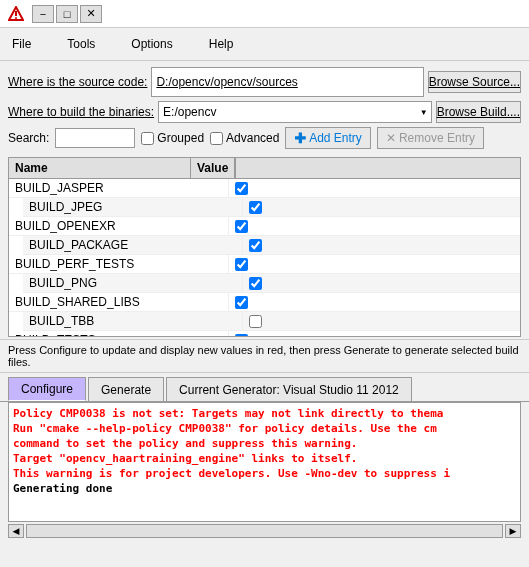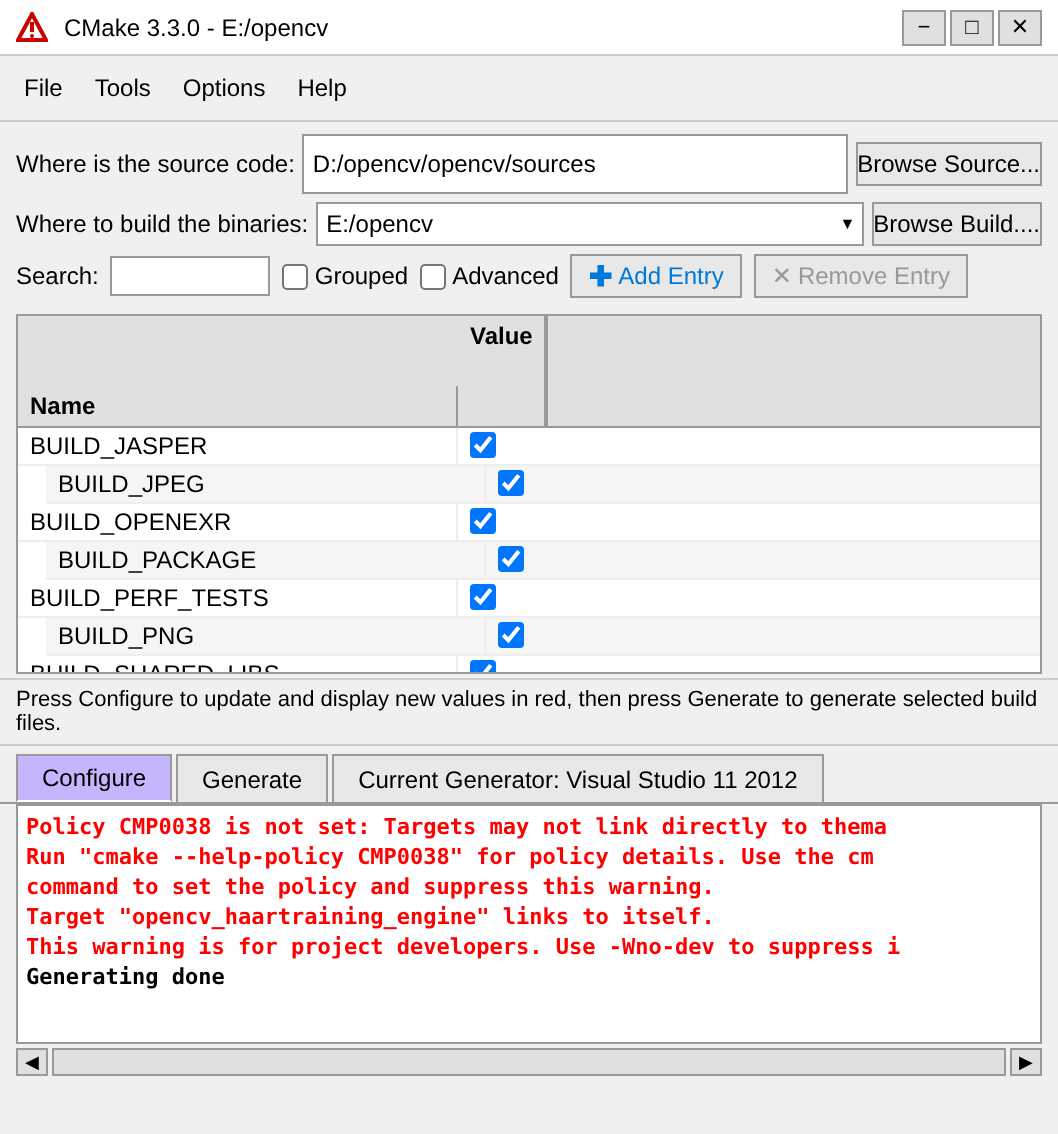--- a/index.html
+++ b/index.html
@@ -40,35 +40,37 @@
       align-items: center;
       justify-content: center;
     }
     .menu-bar {
       background: #f0f0f0;
       display: flex;
       padding: 16px 4px;
       border-bottom: 1px solid #ccc;
       height: 22px;
       align-items: center;
+      gap: 20px;
     }
     .menu-item {
       padding: 2px 8px;
       cursor: pointer;
       font-size: 12px;
     }
     .form-area {
       background: #f0f0f0;
       padding: 6px 8px 4px 8px;
     }
     .form-row {
       display: flex;
       align-items: center;
       margin-bottom: 4px;
       gap: 4px;
+      text-decoration: underline;
     }
     .form-label {
       font-size: 12px;
       white-space: nowrap;
     }
     .form-input {
       flex: 1;
       height: 22px;
       border: 1px solid #999;
       background: white;
@@ -143,26 +145,26 @@
       border-bottom: 1px solid #999;
       position: sticky;
       top: 0;
     }
     .table-header-cell {
       padding: 3px 6px;
       font-size: 12px;
       font-weight: bold;
       border-right: 1px solid #999;
     }
-    .table-header-cell:first-child { width: 220px; margin-top: 35px; }
+    .table-header-cell:first-child { width: 182px; }
     .table-header-cell:last-child { flex: 1; border-right: none; }
     .table-row {
       display: flex;
       border-bottom: 1px solid #eee;
-      align-items: flex-start;
+      align-items: flex-end;
     }
     .table-cell {
       padding: 2px 6px;
       font-size: 12px;
       border-right: 1px solid #eee;
     }
     .table-cell:first-child { width: 220px; }
     .table-cell:last-child { flex: 1; border-right: none; display: flex; align-items: center; }
     .table-row.alt { background: #f5f5f5; margin-left: 14px; }
     .status-area {
@@ -259,21 +261,20 @@
   </style>
 </head>
 <body>
 
 <div class="title-bar">
   <svg width="16" height="16" viewBox="0 0 16 16">
     <polygon points="8,1 15,14 1,14" fill="none" stroke="#c00" stroke-width="2"></polygon>
     <line x1="8" y1="5" x2="8" y2="10" stroke="#c00" stroke-width="2"></line>
     <circle cx="8" cy="12" r="1" fill="#c00"></circle>
   </svg>
-  <span class="title-bar-title">CMake 3.3.0 - E:/opencv</span>
   <div class="title-bar-controls">
     <button class="title-btn">−</button>
     <button class="title-btn">□</button>
     <button class="title-btn">✕</button>
   </div>
 </div>
 
 <div class="menu-bar">
   <span class="menu-item">File</span>
   <span class="menu-item">Tools</span>

